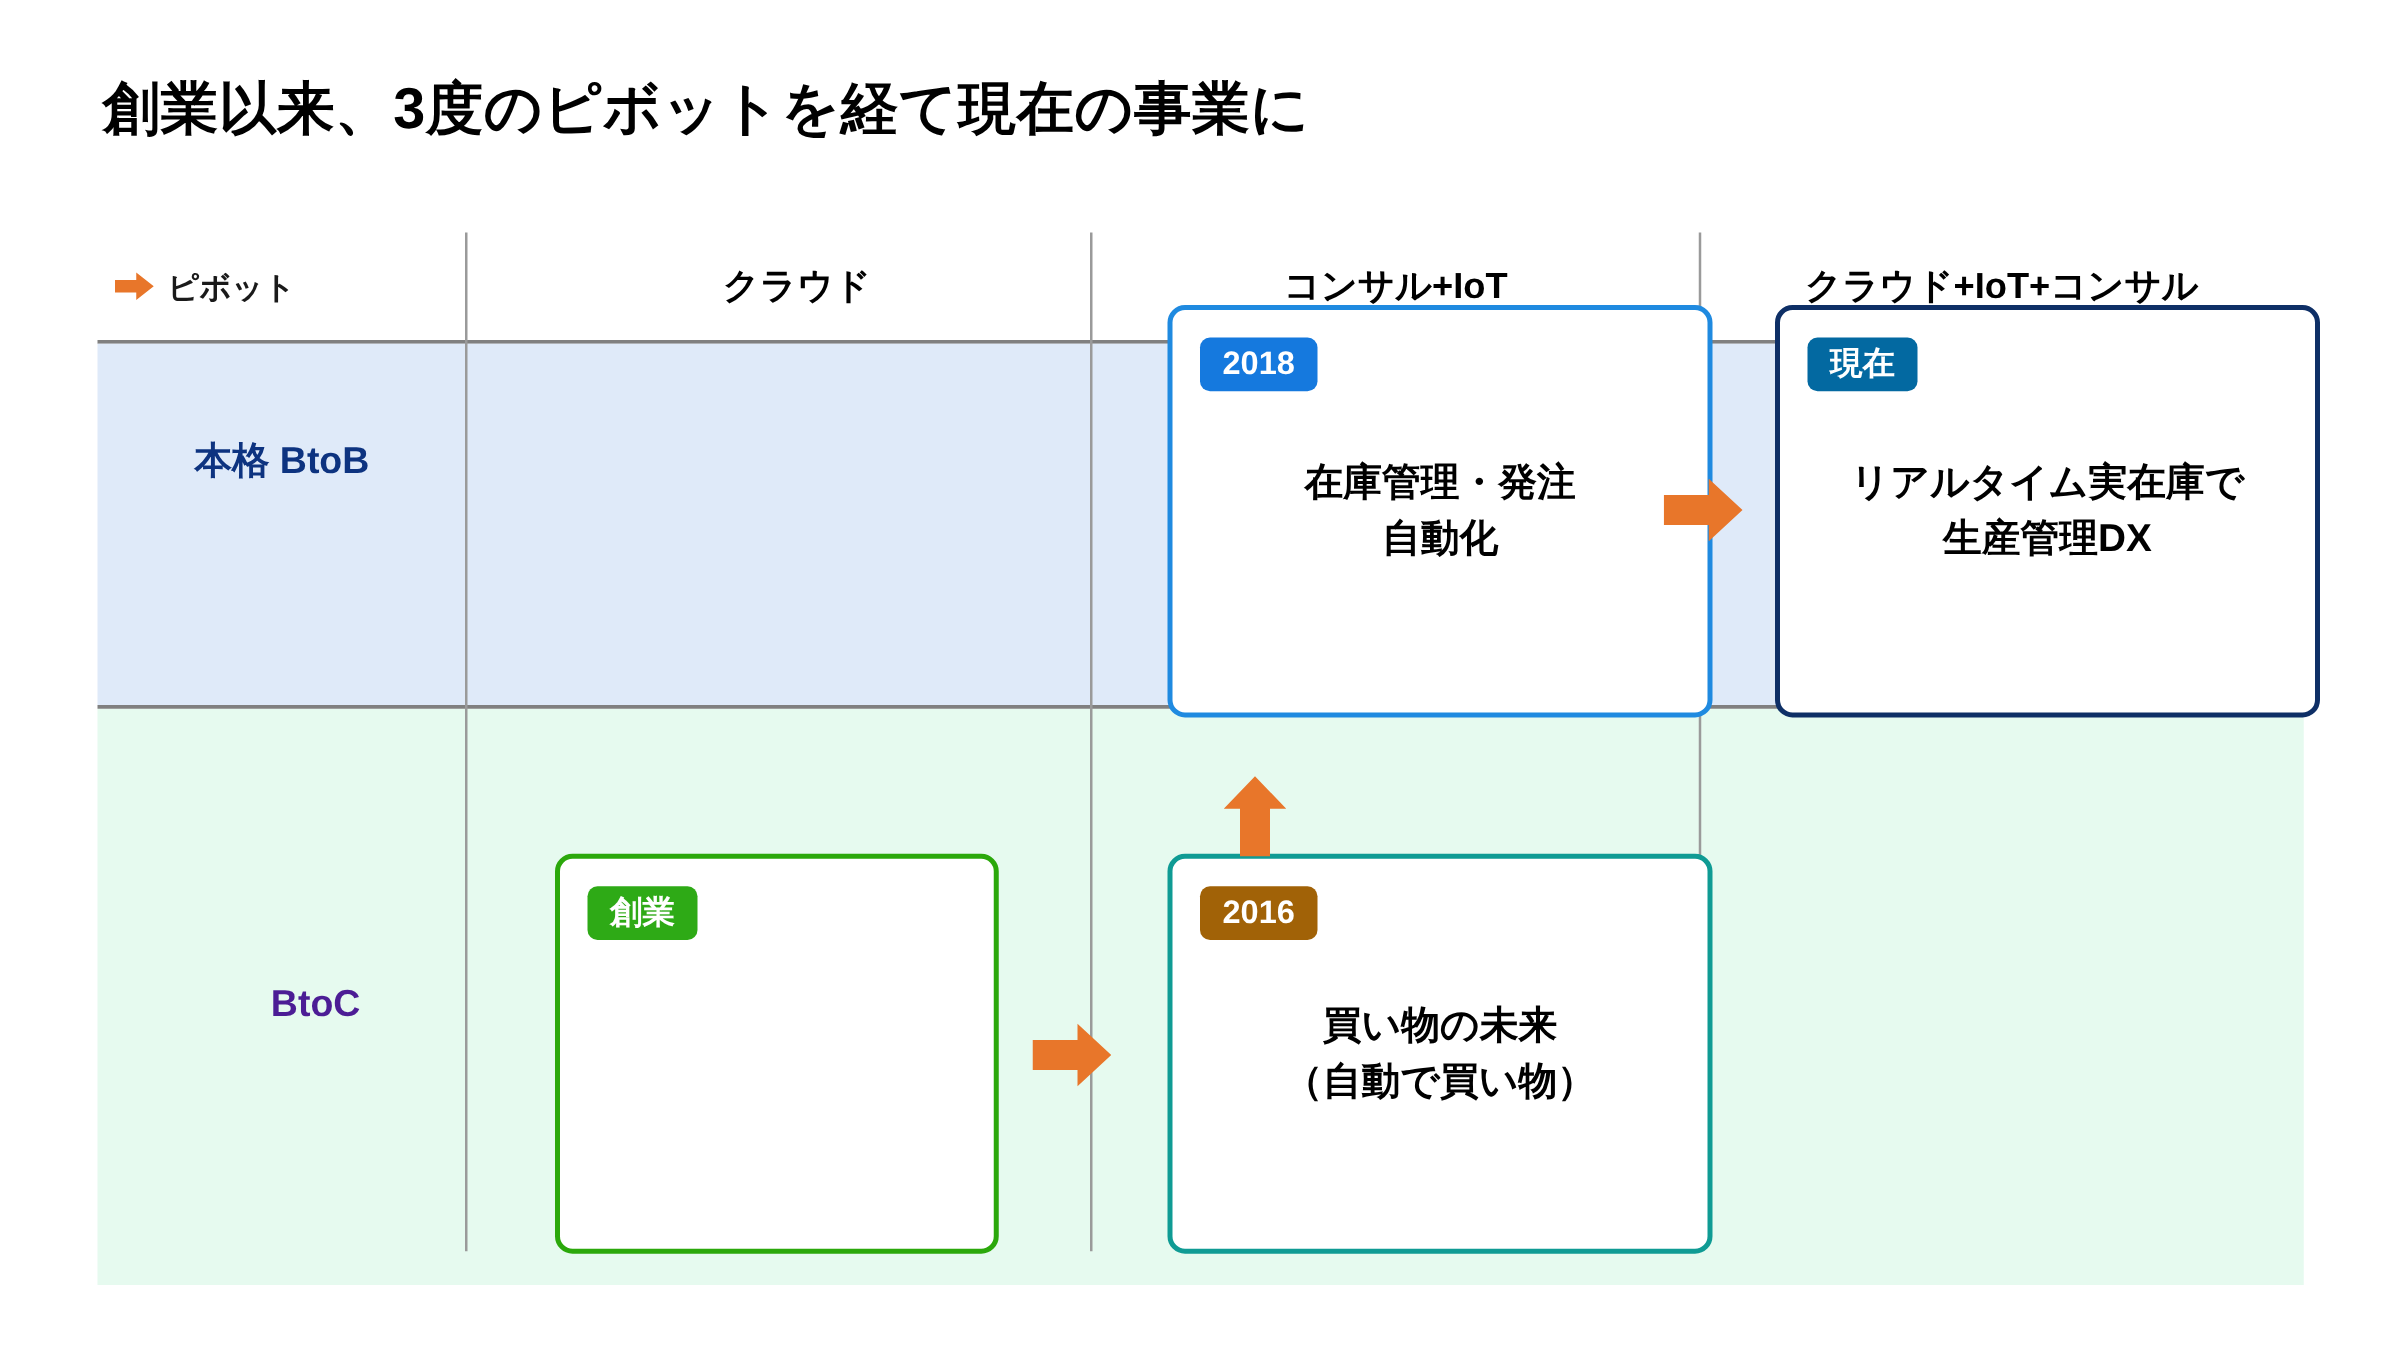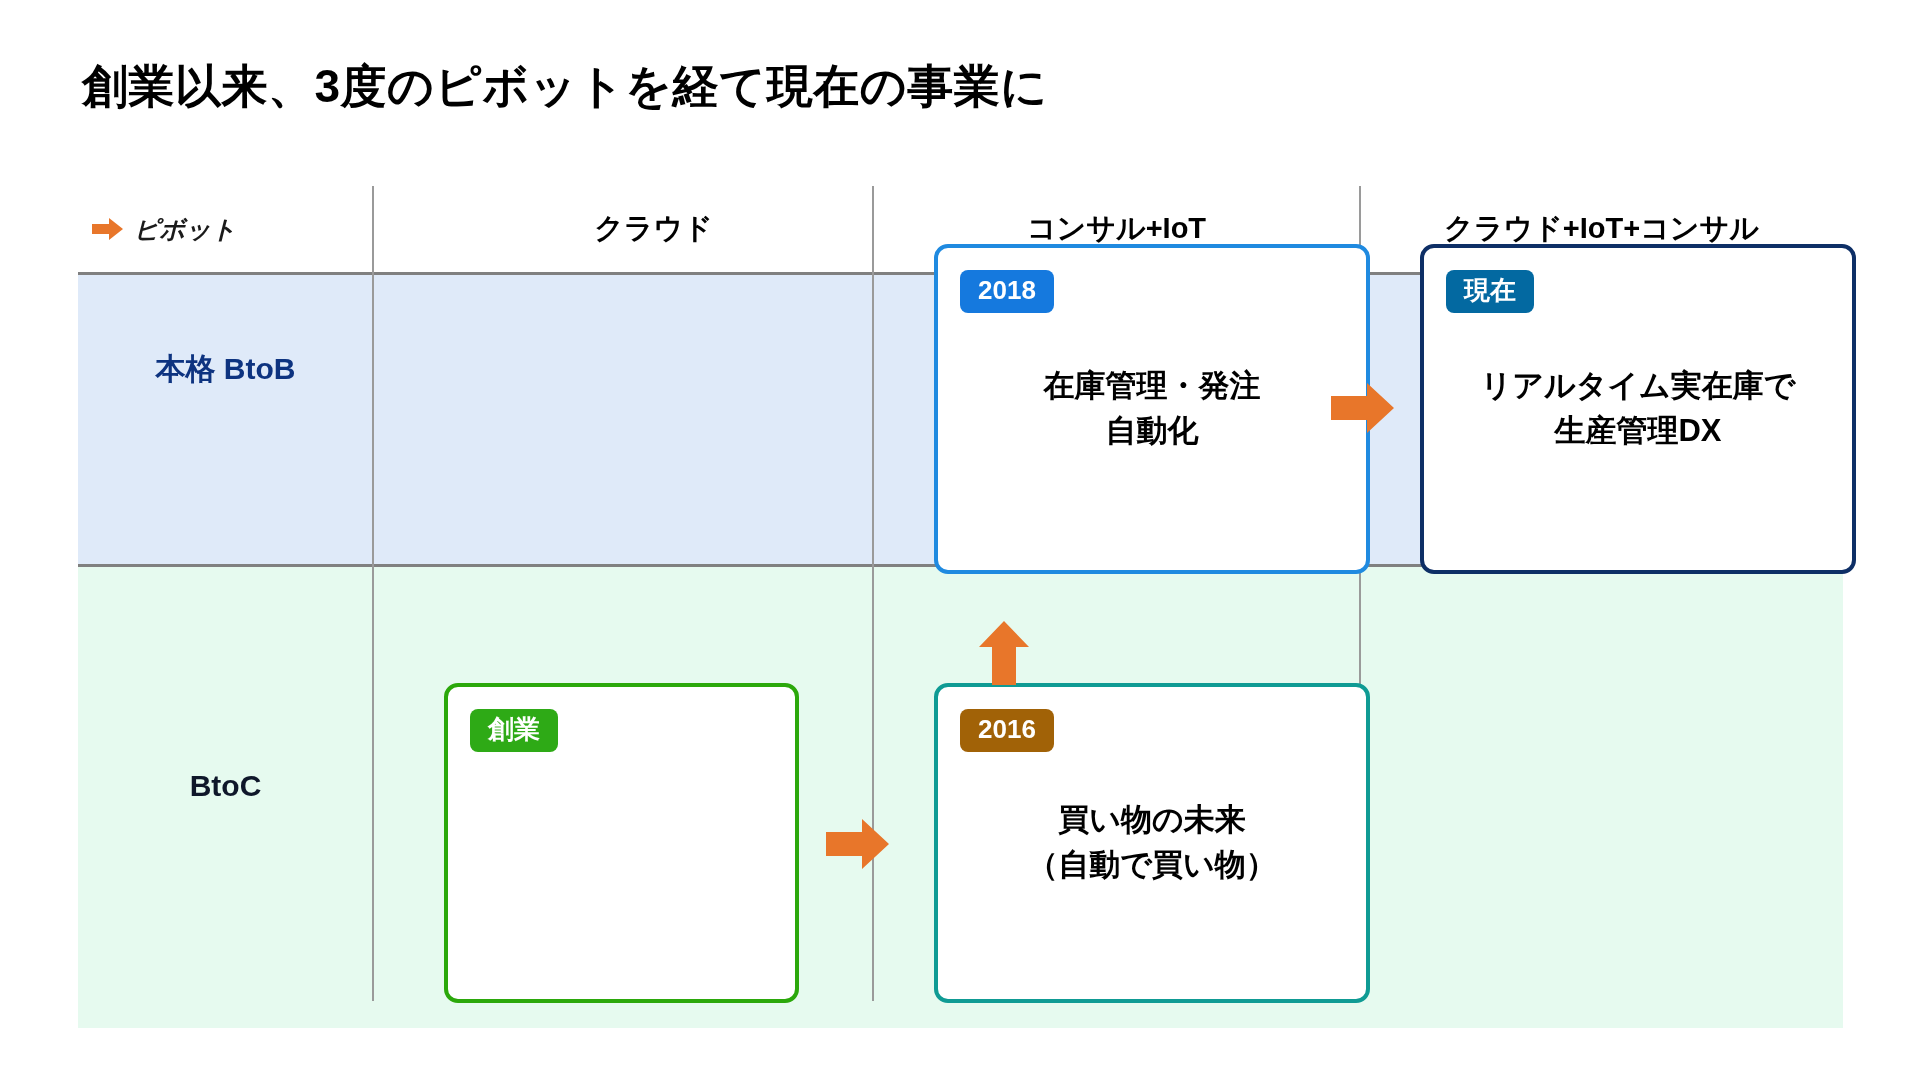--- a/index.html
+++ b/index.html
@@ -70,36 +70,35 @@
     display: inline-block;
     width: 32px;
     height: 24px;
     margin-right: 10px;
     flex: 0 0 auto;
   }
   .hdr-pivot-label {
     font-size: 25px;
     font-weight: 700;
     color: #1a1a1a;
-    font-style: italic;
   }
 
   .hdr-col {
     position: absolute;
     top: 0;
     height: 86px;
     display: flex;
     align-items: center;
     justify-content: center;
     font-size: 29px;
     font-weight: 700;
     color: #000000;
     white-space: nowrap;
   }
-  .hdr-col.c1 { left: 295px;  width: 529px; padding-left: 16px; }
+  .hdr-col.c1 { left: 295px;  width: 529px; }
   .hdr-col.c2 { left: 795px;  width: 487px; }
   .hdr-col.c3 { left: 1282px; width: 483px; }
 
   
   .band {
     position: absolute;
     left: 0;
     width: 100%;
   }
   .band-btob {
@@ -129,22 +128,23 @@
     text-align: center;
     font-size: 30px;
     font-weight: 700;
     line-height: 1.28;
   }
   .row-label.btob {
     top: 164px;
     color: #0d3380;
   }
   .row-label.btoc {
-    top: 581px;
-    color: #0f172a;
+    top: 599px;
+    color: #4c1d95;
+    padding-left: 27px;
   }
 
   
   .col-line {
     position: absolute;
     top: 0;
     width: 2px;
     background: #9a9a9a;
   }
   .col-line.l1 { left: 294px; height: 815px; }

